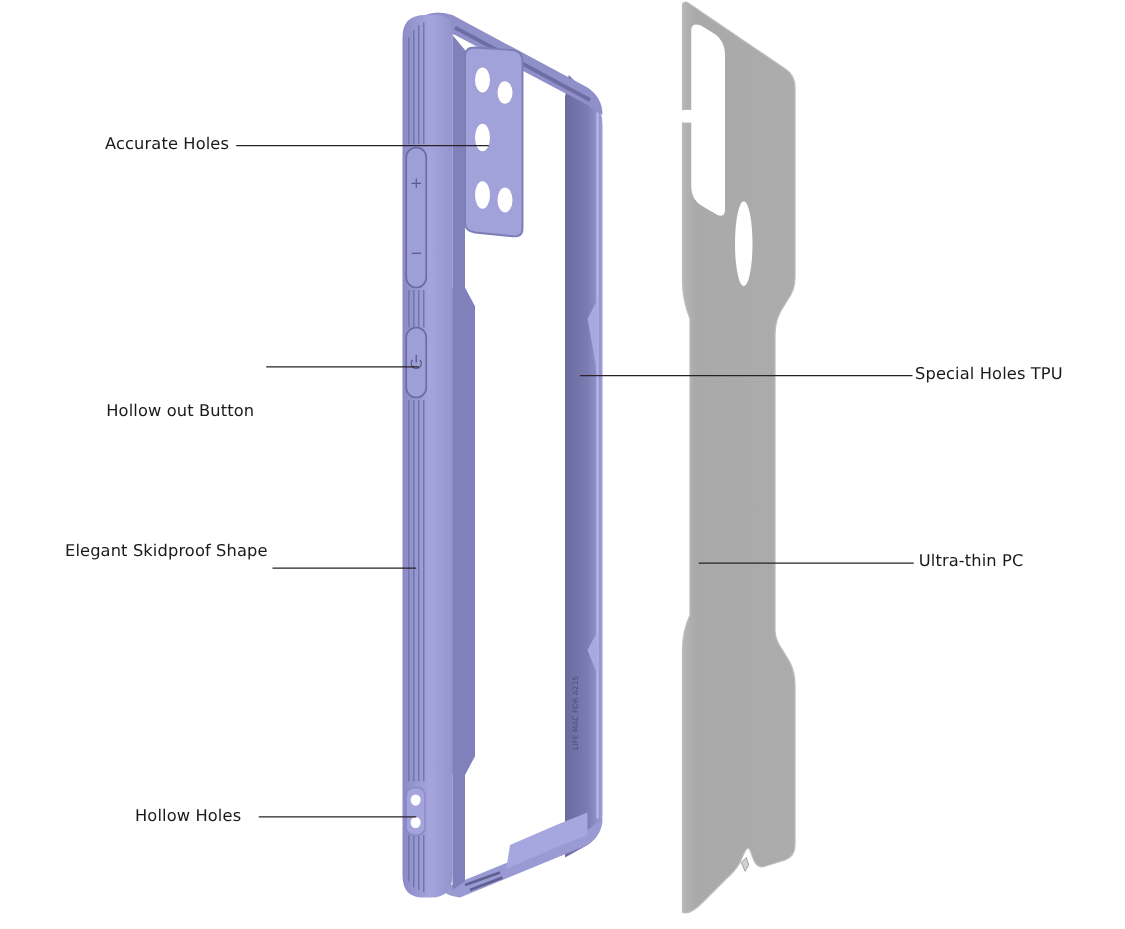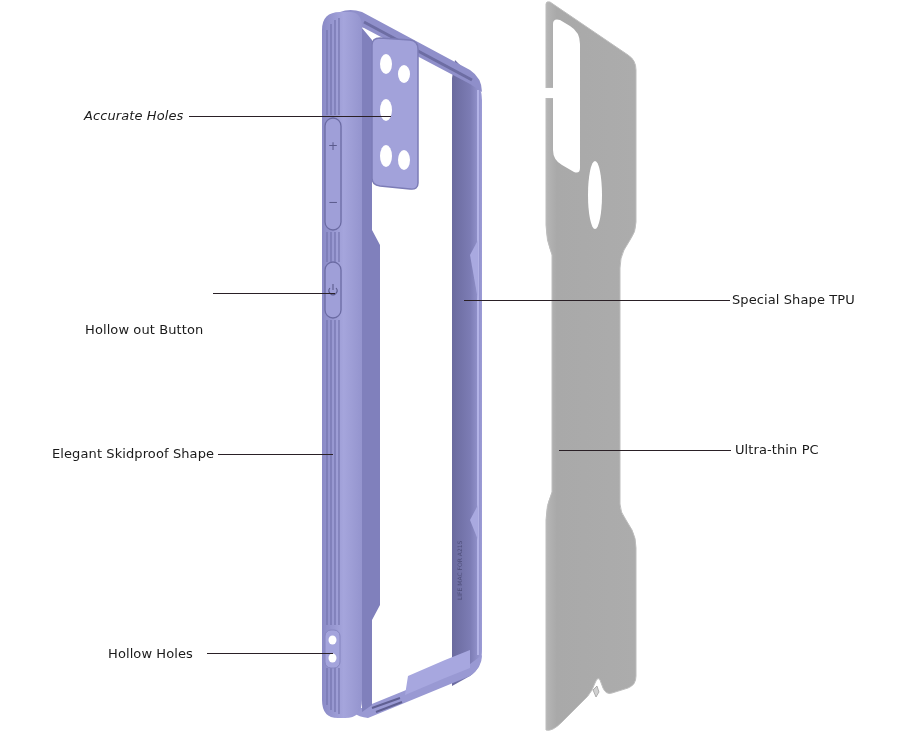--- a/index.html
+++ b/index.html
@@ -108,31 +108,31 @@
       <path d="M553 24 Q553 18 560 20 L570 26 Q580 32 580 44 L580 168 Q580 174 574 172 L562 165 Q553 160 553 150 Z" fill="#ffffff"></path>
 
       <rect x="546" y="88" width="14" height="10" fill="#ffffff"></rect>
 
       <ellipse cx="595" cy="195" rx="7" ry="34" fill="#ffffff"></ellipse>
 
       <path d="M593 690 L597 686 L599 692 L596 697 Z" fill="#d0d0d0" stroke="#8a8a8a" stroke-width="0.6"></path>
     </g>
   </svg>
 
-  <div class="callout-label" style="left:84px; top:108px;font-style:italic;">Accurate Holes</div>
+  <div class="callout-label" style="left:84px; top:108px;">Accurate Holes</div>
   <div class="leader" style="left:189px; top:116px; width:202px;"></div>
 
   <div class="callout-label" style="left:85px; top:286px;margin-top:36px;">Hollow out Button</div>
   <div class="leader" style="left:213px; top:293px; width:122px;"></div>
 
-  <div class="callout-label" style="left:52px; top:446px;">Elegant Skidproof Shape</div>
+  <div class="callout-label" style="left:52px; top:434px;">Elegant Skidproof Shape</div>
   <div class="leader" style="left:218px; top:454px; width:115px;"></div>
 
   <div class="callout-label" style="left:108px; top:646px;">Hollow Holes</div>
   <div class="leader" style="left:207px; top:653px; width:126px;"></div>
 
   <div class="leader" style="left:464px; top:300px; width:266px;"></div>
-  <div class="callout-label" style="left:732px; top:292px;">Special Shape TPU</div>
+  <div class="callout-label" style="left:732px; top:292px;">Special Holes TPU</div>
 
   <div class="leader" style="left:559px; top:450px; width:172px;"></div>
   <div class="callout-label" style="left:735px; top:442px;">Ultra-thin PC</div>
 
 </div>
 
 </body></html>

